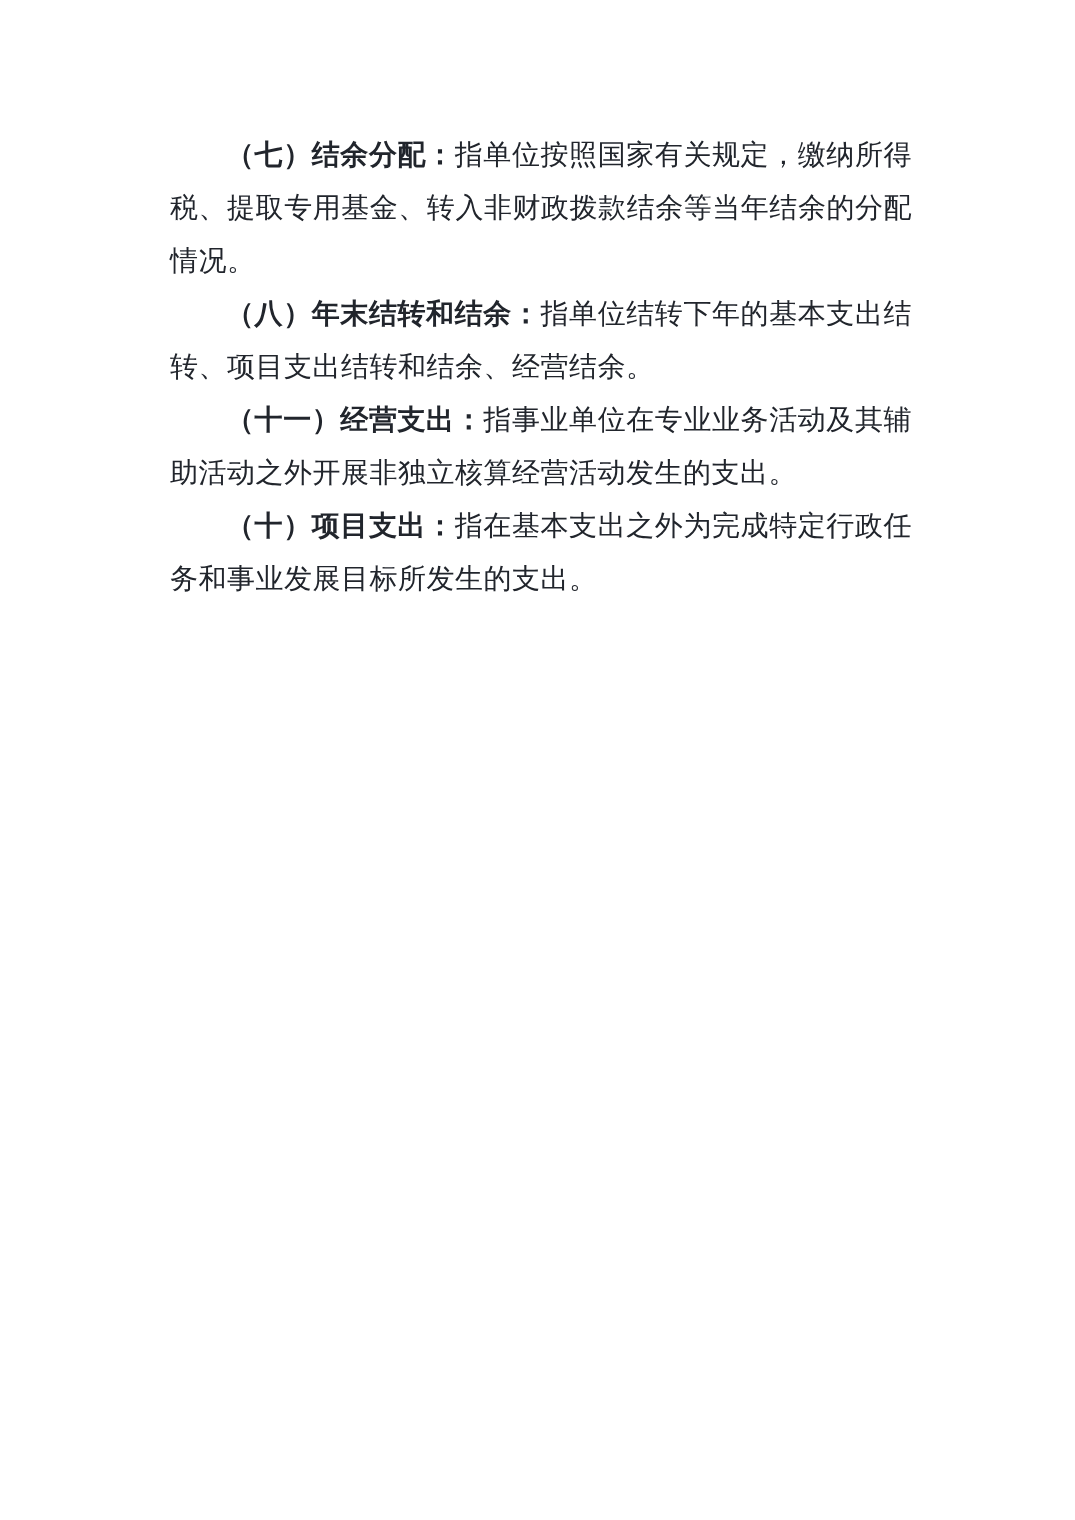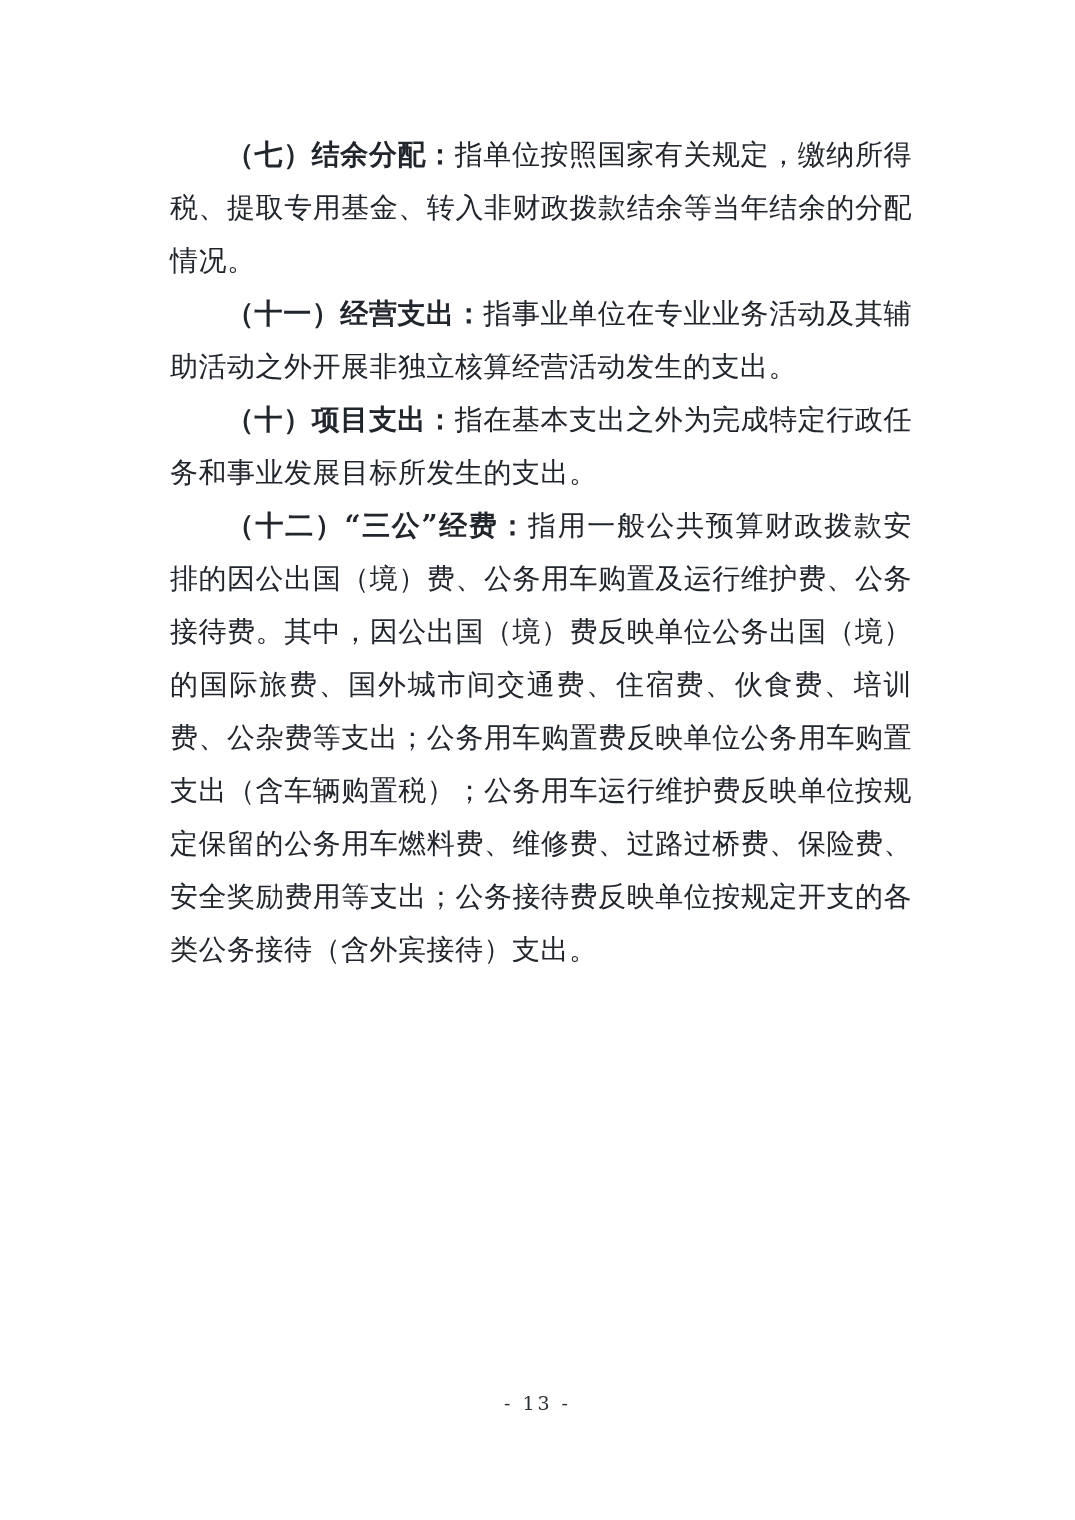--- a/index.html
+++ b/index.html
@@ -25,20 +25,21 @@
     font-size: 28px;
     line-height: 53px;
     text-align: justify;
     text-justify: inter-ideograph;
     letter-spacing: 0.5px;
   }
   .para {
     margin: 0;
     padding: 0;
     text-indent: 2em;
+    font-family: Liberation Serif, serif;
   }
   .para-heading {
     font-weight: 700;
   }
   .page-number {
     position: absolute;
     left: 0;
     top: 1392px;
     width: 100%;
     text-align: center;
@@ -48,24 +49,23 @@
   }
 </style>
 </head>
 <body>
 
 <div class="page">
   <div class="content">
 
     <p class="para"><span class="para-heading">（七）结余分配：</span><span>指单位按照国家有关规定，缴纳所得税、提取专用基金、转入非财政拨款结余等当年结余的分配情况。</span></p>
 
+    <p class="para"><span class="para-heading">（八）年末结转和结余：</span><span>指单位结转下年的基本支出结转、项目支出结转和结余、经营结余。</span></p>
 
 
     <p class="para"><span class="para-heading">（十一）经营支出：</span><span>指事业单位在专业业务活动及其辅助活动之外开展非独立核算经营活动发生的支出。</span></p>
 
     <p class="para"><span class="para-heading">（十）项目支出：</span><span>指在基本支出之外为完成特定行政任务和事业发展目标所发生的支出。</span></p>
 
-    <p class="para"><span class="para-heading">（十二）“三公”经费：</span><span>指用一般公共预算财政拨款安排的因公出国（境）费、公务用车购置及运行维护费、公务接待费。其中，因公出国（境）费反映单位公务出国（境）的国际旅费、国外城市间交通费、住宿费、伙食费、培训费、公杂费等支出；公务用车购置费反映单位公务用车购置支出（含车辆购置税）；公务用车运行维护费反映单位按规定保留的公务用车燃料费、维修费、过路过桥费、保险费、安全奖励费用等支出；公务接待费反映单位按规定开支的各类公务接待（含外宾接待）支出。</span></p>
 
   </div>
 
-  <div class="page-number">- 13 -</div>
 </div>
 
 </body></html>

